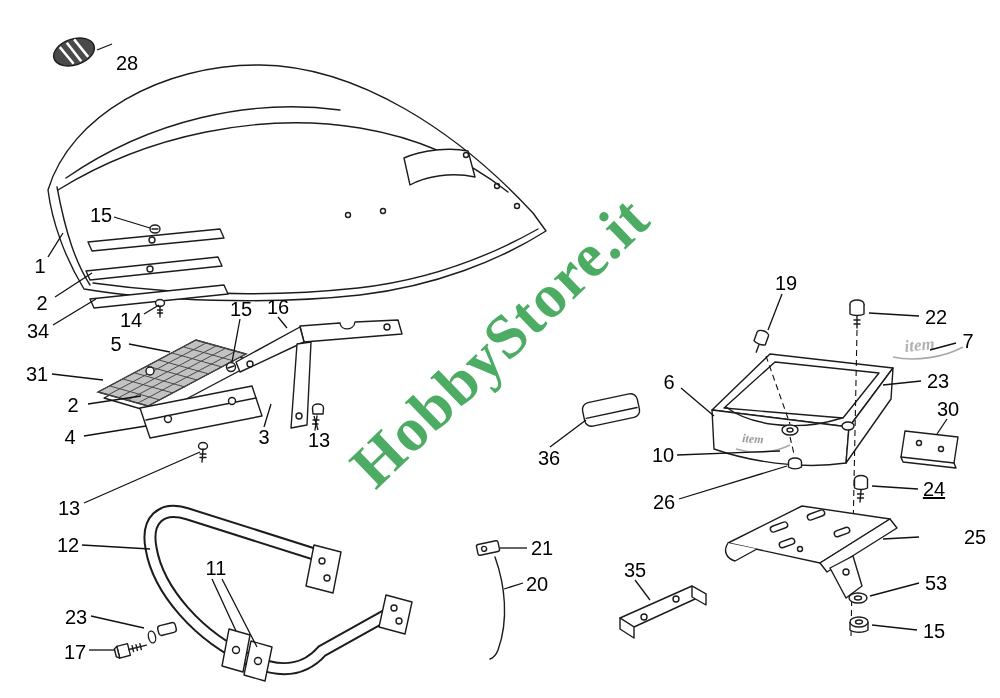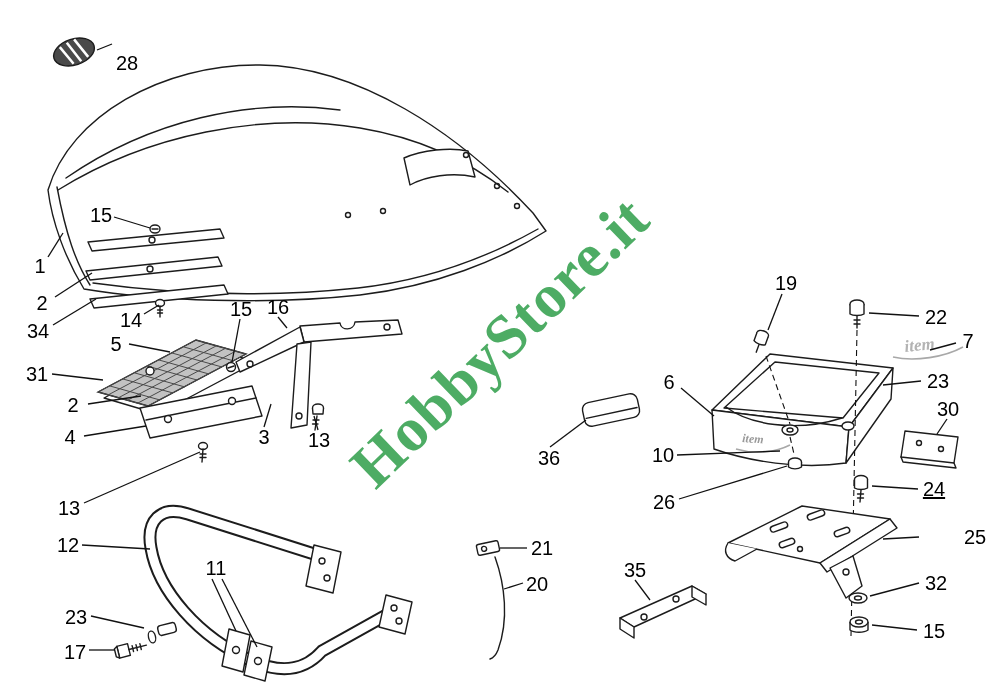--- a/index.html
+++ b/index.html
@@ -335,17 +335,17 @@
       <div class="callout" style="left: 786px; top: 283px;">19</div>
       <div class="callout" style="left: 936px; top: 317px;">22</div>
       <div class="callout" style="left: 968px; top: 341px;">7</div>
       <div class="callout" style="left: 938px; top: 381px;">23</div>
       <div class="callout" style="left: 948px; top: 409px;">30</div>
       <div class="callout" style="left: 663px; top: 455px;">10</div>
       <div class="callout" style="left: 664px; top: 502px;">26</div>
       <div class="callout" style="left: 934px; top: 489px; text-decoration: underline;">24</div>
       <div class="callout" style="left: 936px; top: 537px; margin-left: 39px;">25</div>
       <div class="callout" style="left: 635px; top: 570px;">35</div>
-      <div class="callout" style="left: 936px; top: 583px;">32</div>
+      <div class="callout" style="left: 936px; top: 583px;">53</div>
       <div class="callout" style="left: 934px; top: 631px;">15</div>
     </div>
 
 </div>
 
 </body></html>

